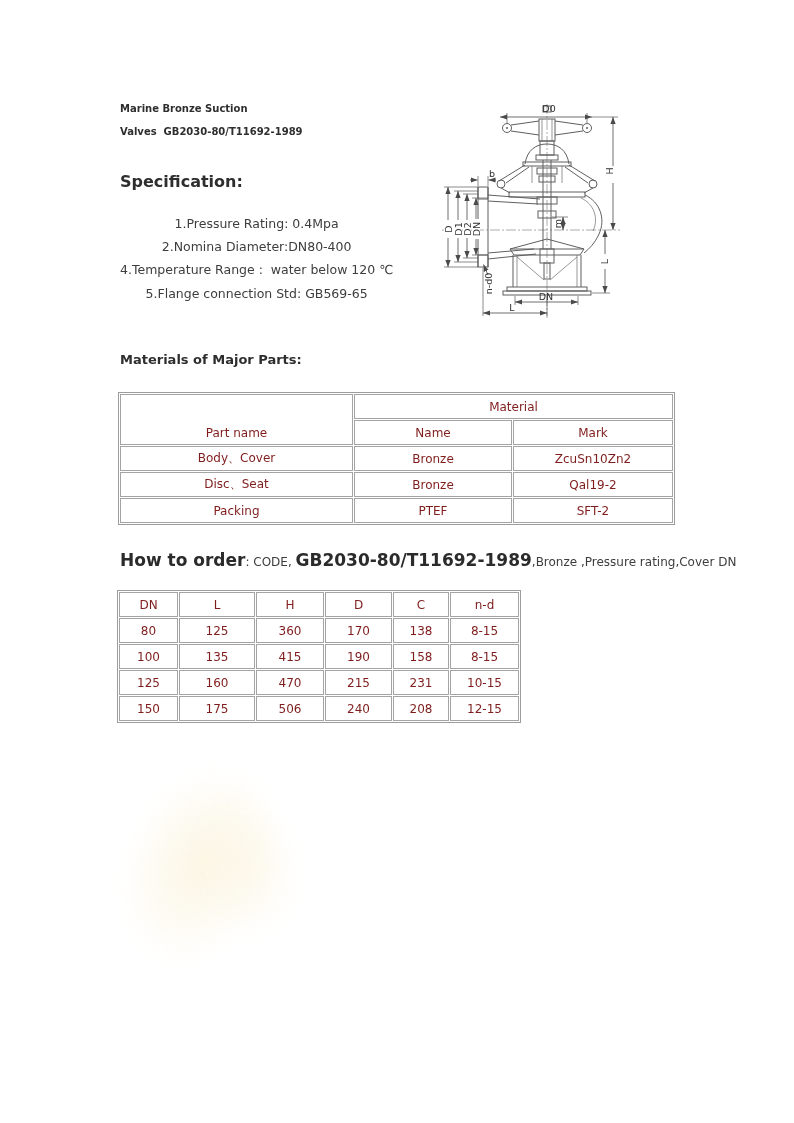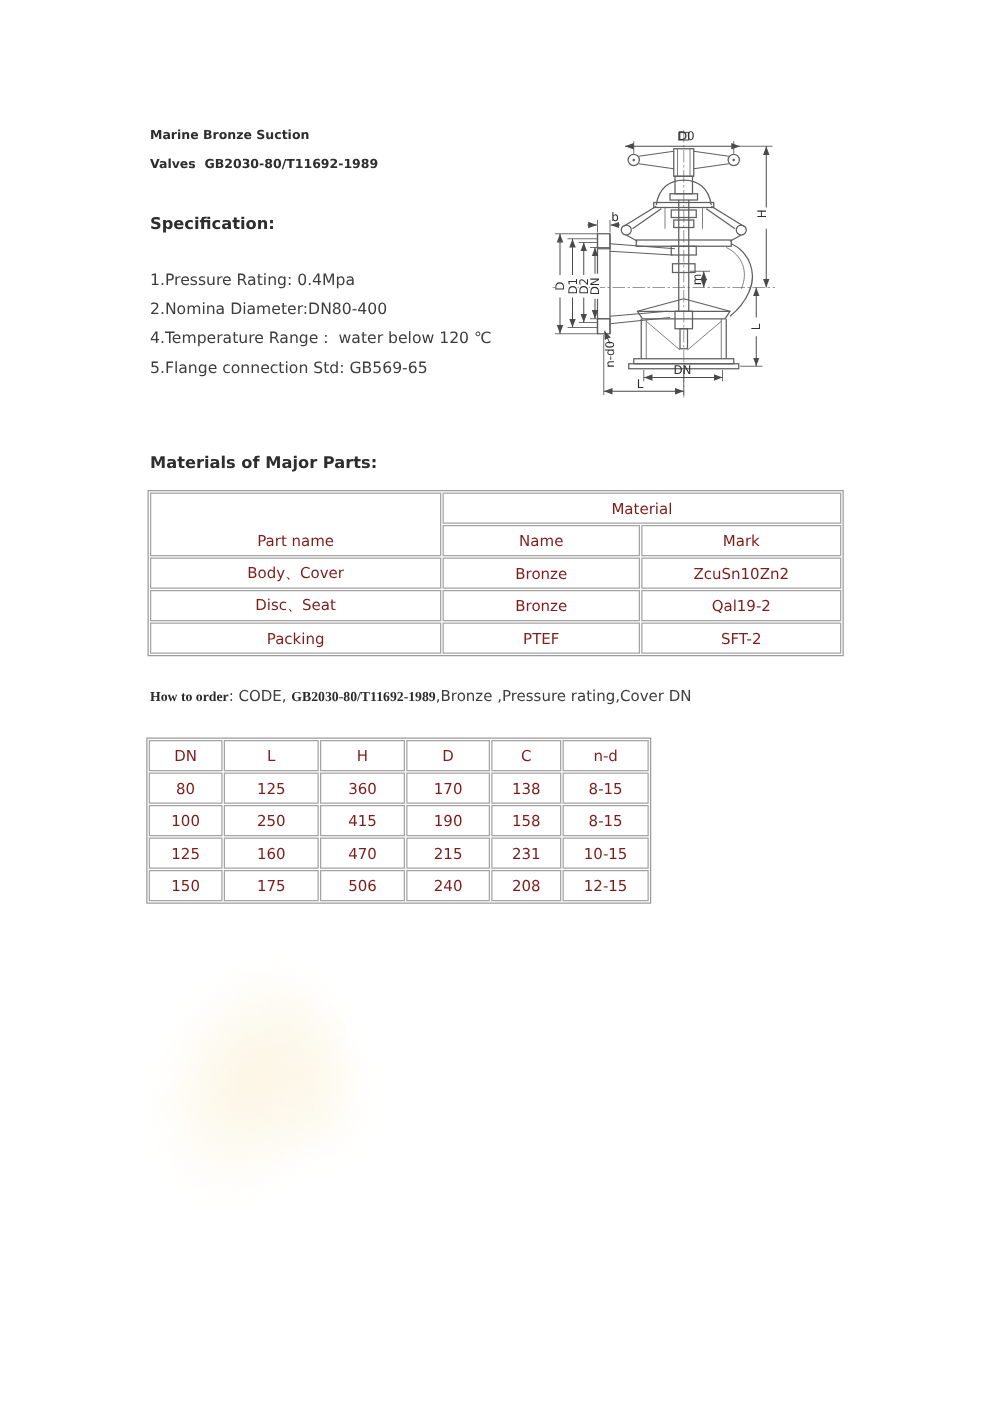--- a/index.html
+++ b/index.html
@@ -4,36 +4,36 @@
 <style>
   html,body{margin:0;padding:0;}
   body{width:794px;height:1123px;position:relative;background:#ffffff;overflow:hidden;
        font-family:"DejaVu Sans","Liberation Sans",sans-serif;color:#3d3d3d;}
   .abs{position:absolute;}
   .bold{font-weight:bold;color:#2b2b2b;}
 
   .title-line{left:120px;font-size:10px;font-weight:bold;color:#2e2e2e;white-space:pre;}
   #title1{top:103px;}
   #title2{top:126px;}
-  #spec-heading{left:120px;top:172px;font-size:13px;font-weight:bold;color:#2e2e2e;}
+  #spec-heading{left:120px;top:172px;font-size:16px;font-weight:bold;color:#2e2e2e;}
   #spec-list{left:120px;top:212px;font-size:12.5px;color:#3d3d3d;}
-  #spec-list .spec-line{height:23.2px;line-height:23.2px;white-space:pre;}
-
-  #materials-heading{left:120px;top:363px;font-size:13px;font-weight:bold;color:#2e2e2e;}
+  #spec-list .spec-line{height:23.2px;line-height:23.2px;white-space:pre;text-align:center;}
+
+  #materials-heading{left:120px;top:352px;font-size:13px;font-weight:bold;color:#2e2e2e;}
 
   table{border-collapse:separate;border-spacing:1px;background:#ffffff;
         border:1px solid #9c9c9c;table-layout:fixed;}
   td{border:1px solid #a4a4a4;font-size:12px;color:#7f1d1d;text-align:center;
      vertical-align:middle;height:23px;padding:0 2px;overflow:hidden;}
   #materials-table{left:118px;top:392px;width:557px;}
   #materials-table td.part-cell{text-align:center;padding-left:2px;}
   #materials-table td.part-head{vertical-align:bottom;padding-bottom:4px;text-align:center;}
 
   #order-line{left:120px;top:550px;font-size:12px;color:#3d3d3d;white-space:pre;}
-  #order-line .bold{font-size:11px;font-family:Liberation Serif, serif;}
+  #order-line .bold{font-size:17px;}
 
   #dims-table{left:117px;top:590px;width:395px;}
 
   #valve-drawing{left:428px;top:92px;}
   .dline{stroke:#5f5f5f;stroke-width:1;fill:none;}
   .dthin{stroke:#6b6b6b;stroke-width:0.7;fill:none;}
   .dim{stroke:#4a4a4a;stroke-width:0.8;fill:none;}
   .ext{stroke:#5a5a5a;stroke-width:0.7;fill:none;}
   .cl{stroke:#777;stroke-width:0.6;fill:none;stroke-dasharray:10 2 2 2;}
   .dimtxt{font-family:"DejaVu Sans","Liberation Sans",sans-serif;font-size:9.5px;fill:#303030;}
@@ -121,21 +121,21 @@
   <tr>
     <td>80</td>
     <td>125</td>
     <td>360</td>
     <td>170</td>
     <td>138</td>
     <td>8-15</td>
   </tr>
   <tr>
     <td>100</td>
-    <td>250</td>
+    <td>135</td>
     <td>415</td>
     <td>190</td>
     <td>158</td>
     <td>8-15</td>
   </tr>
   <tr>
     <td>125</td>
     <td>160</td>
     <td>470</td>
     <td>215</td>

